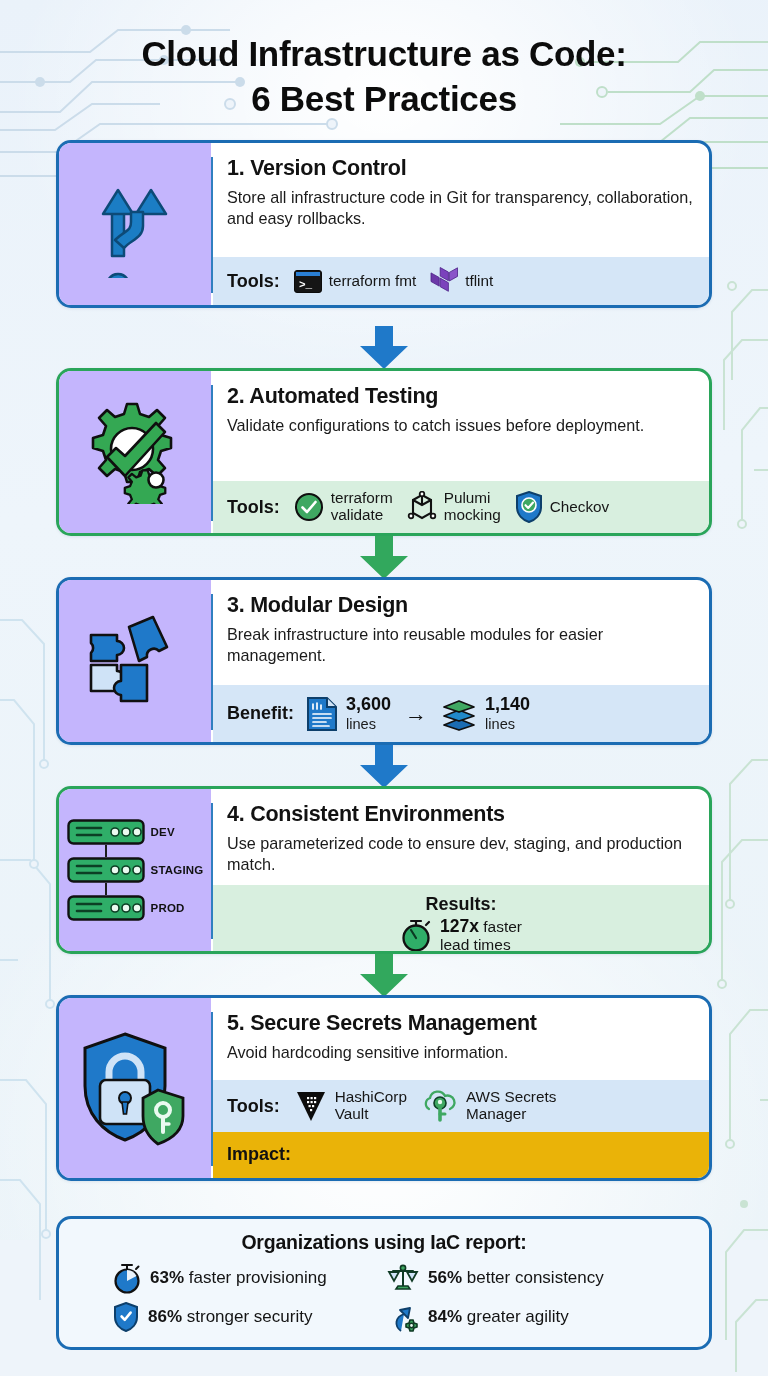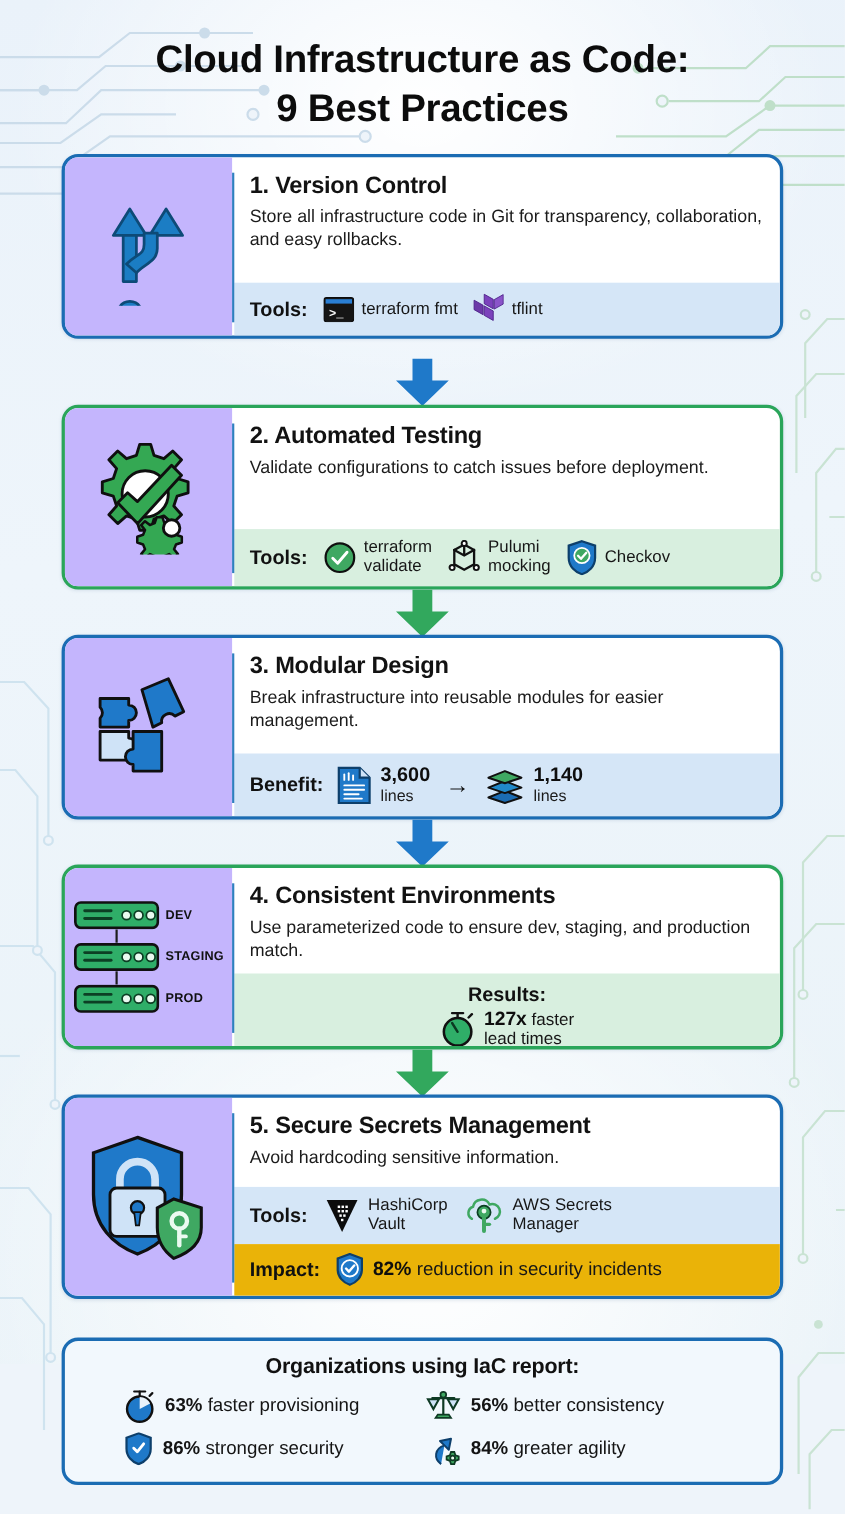--- a/index.html
+++ b/index.html
@@ -199,21 +199,21 @@
       <circle cx="730" cy="1144" r="4"></circle>
     </g>
     <g fill="#c9e3d3" stroke="none">
       <circle cx="744" cy="1204" r="4"></circle>
         <circle cx="700" cy="1254" r="4"></circle>
     </g>
   </svg>
 
   <div class="title-wrap">
     <div class="title-line">Cloud Infrastructure as Code:</div>
-    <div class="title-line">9 Best Practices</div>
+    <div class="title-line">6 Best Practices</div>
   </div>
 
   <div class="card" style="top:140px; height:168px;">
     <div class="card-icon">
       <svg width="88" height="108" viewBox="0 0 88 108">
         <g fill="#1b7dc4" stroke="#0d4a77" stroke-width="2.5" stroke-linejoin="round">
           <path d="M27 104 a11 11 0 1 0 0.1 0 Z"></path>
           <path d="M21 86 V42 h12 V86 Z"></path>
           <path d="M27 20 L12 44 h30 Z"></path>
           <path d="M60 20 L45 44 h30 Z"></path>
@@ -541,30 +541,20 @@
             <path d="M19 25 H24" stroke="#3fa862" stroke-width="3" stroke-linecap="round"></path>
           </svg>
           <span class="tool-label two-line">
             <span>AWS Secrets</span><br>
             <span>Manager</span>
           </span>
         </span>
       </div>
       <div class="band white-band" style="margin-top:0;">
         <span class="band-label">Impact:</span>
-        <span class="metric">
-          <svg width="26" height="30" viewBox="0 0 26 30">
-            <path d="M13 1 L24 5 V15 C24 22 19 27 13 29 C7 27 2 22 2 15 V5 Z" fill="#1f79c9" stroke="#0d3f6b" stroke-width="2"></path>
-            <circle cx="13" cy="14" r="7.4" fill="none" stroke="#ffffff" stroke-width="1.7"></circle>
-            <path d="M9.6 14.2 L12.2 17 L17 11.4" fill="none" stroke="#ffffff" stroke-width="2.2" stroke-linecap="round" stroke-linejoin="round"></path>
-          </svg>
-          <span class="metric-text" style="font-size:17px;">
-            <b>82%</b> <span>reduction in security incidents</span>
-          </span>
-        </span>
       </div>
     </div>
   </div>
 
   <div class="footer" style="top:1216px;">
     <div class="footer-title">Organizations using IaC report:</div>
     <div class="footer-grid">
       <div class="footer-stat" style="padding-left:34px;">
         <svg width="28" height="32" viewBox="0 0 28 32">
           <g stroke="#111" stroke-width="2" stroke-linecap="round">

